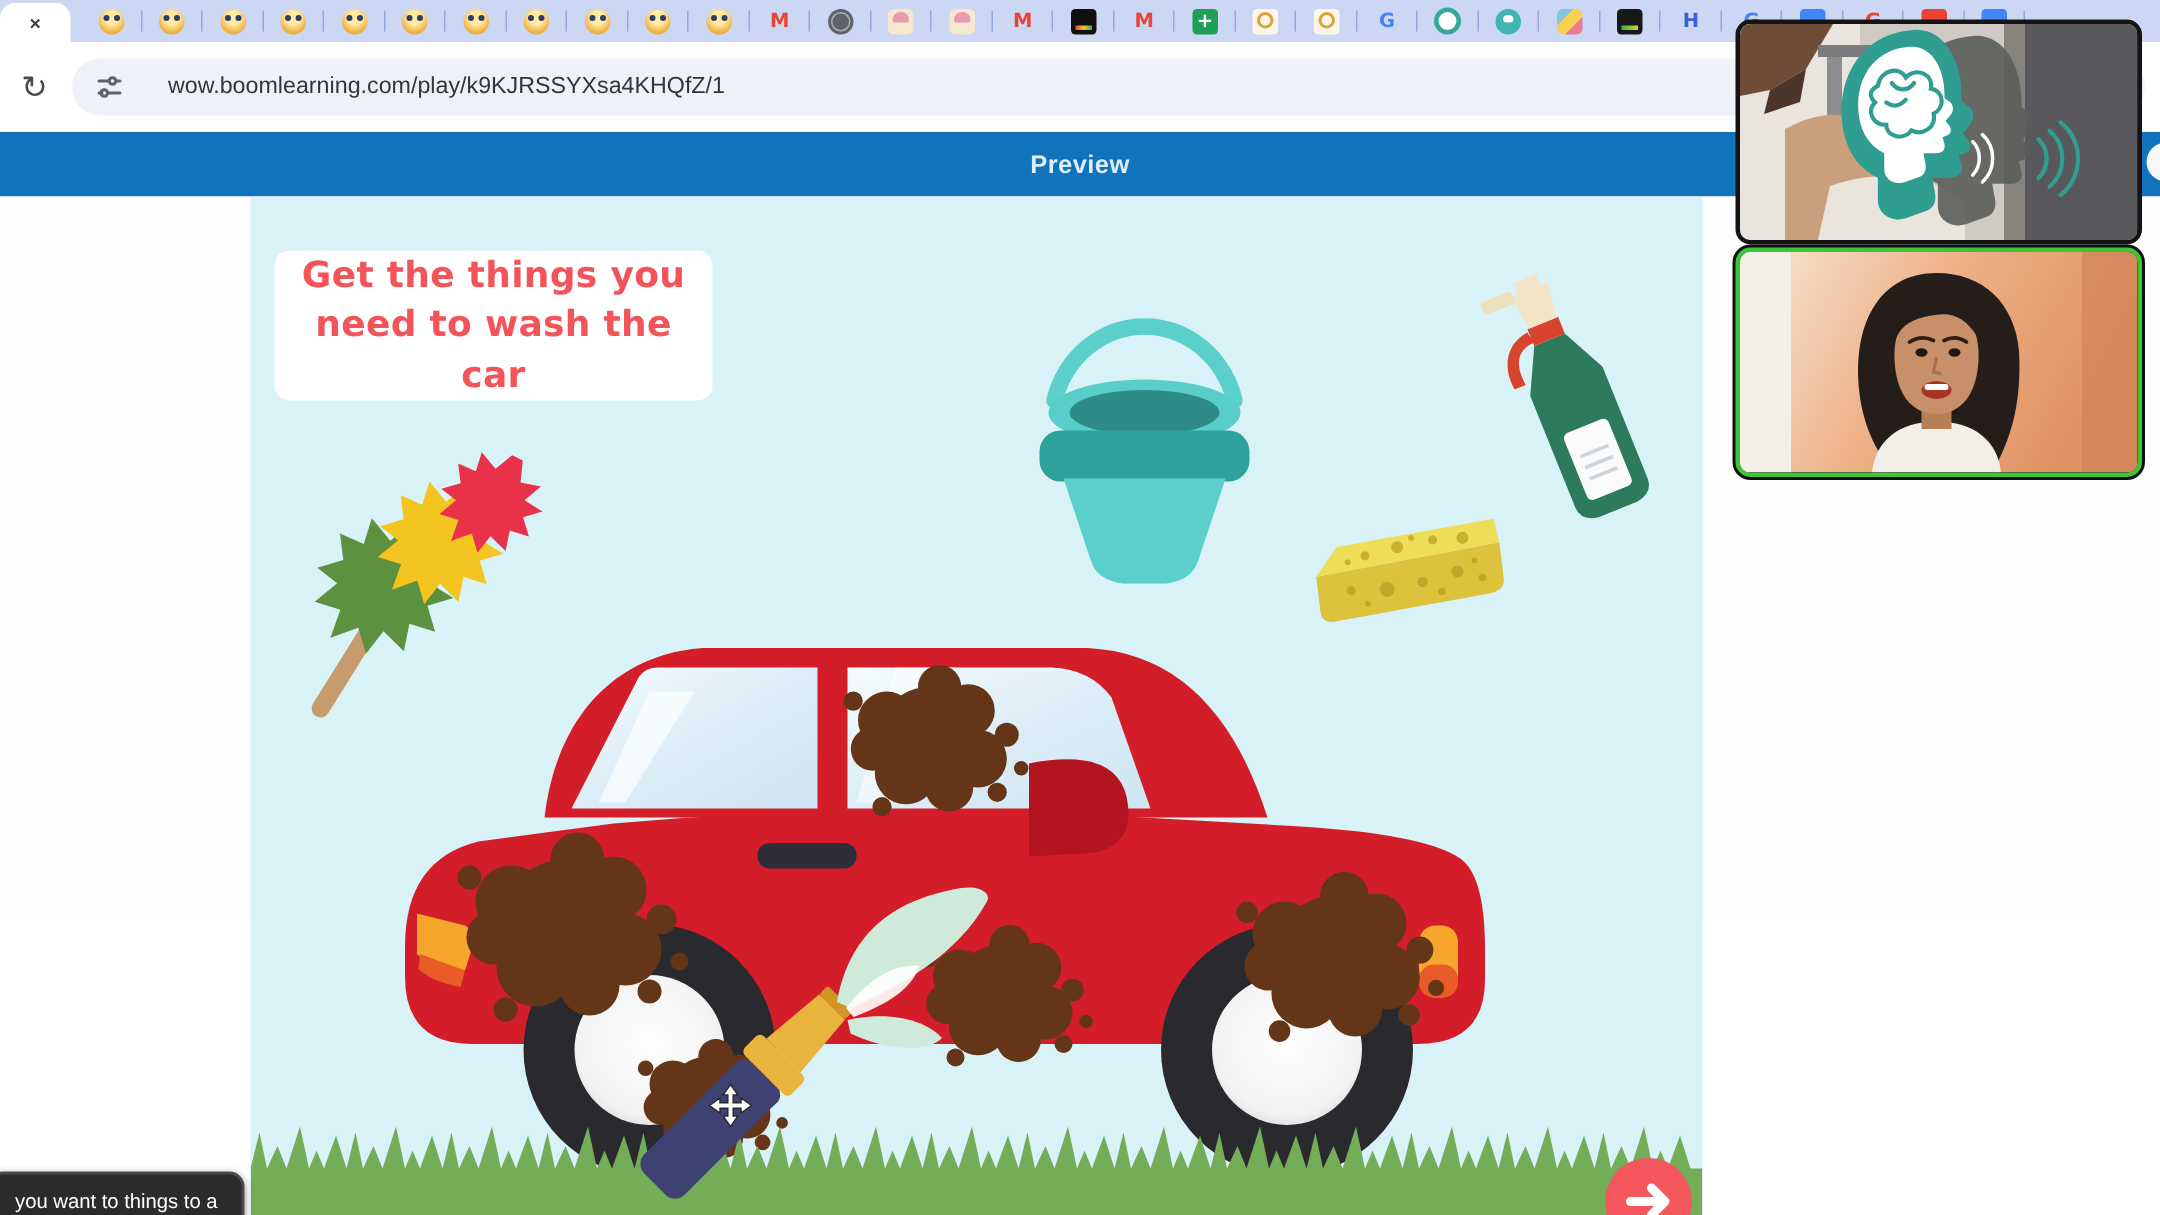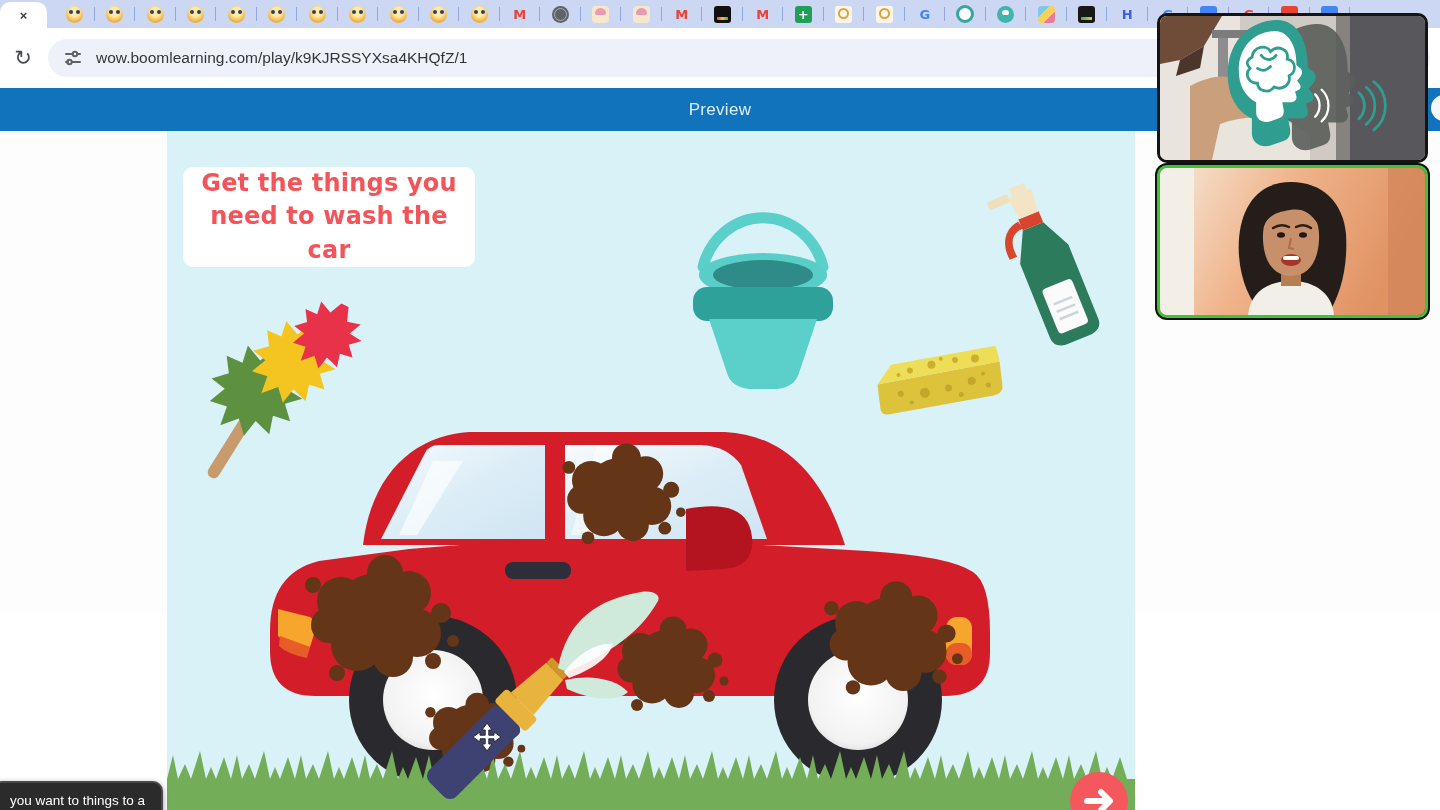--- a/index.html
+++ b/index.html
@@ -44,27 +44,27 @@
   .fav-h{color:#3b5fd9;}
   .fav-blue{background:#4285f4;border-radius:3px;}
   .fav-g-red{color:#ea4335;}
   .fav-red{background:#ea4335;border-radius:3px;}
 
   
   #toolbar{position:absolute;left:0;top:28px;width:1440px;height:60px;background:#ffffff;}
   #reload{position:absolute;left:6px;top:13px;width:34px;height:34px;border-radius:50%;
           display:flex;align-items:center;justify-content:center;font-size:21px;color:#474b4e;}
   #omnibox{position:absolute;left:48px;top:11px;width:1382px;height:38px;background:#eef1fa;
-           border-radius:19px;display:flex;align-items:center;}
+           border-radius:19px;display:flex;align-items:center;gap:16px;}
   #omnibox .tune{margin-left:16px;width:18px;height:18px;flex:0 0 auto;}
   #omnibox .url{margin-left:14px;font-size:15.5px;color:#32363a;}
 
   
   #preview-bar{position:absolute;left:0;top:88px;width:1440px;height:43px;background:#1173bc;
-               display:flex;align-items:center;justify-content:center;}
+               display:flex;align-items:center;justify-content:center;font-weight:bold;}
   #preview-bar .label{color:#ddeefb;font-size:17px;letter-spacing:.3px;}
   #preview-circle{position:absolute;left:1431px;top:95px;width:26px;height:26px;border-radius:50%;background:#f6f8fa;}
 
   
   #content{position:absolute;left:0;top:131px;width:1440px;height:481px;background:#fdfdfd;}
   #game{position:absolute;left:167px;top:0;width:968px;height:679px;background:#d9f2f8;overflow:hidden;}
   #scene{position:absolute;left:0;top:0;}
   #instruction-card{position:absolute;left:16px;top:36px;width:292px;height:100px;background:#ffffff;
                     border-radius:10px;display:flex;align-items:center;justify-content:center;}
   #instruction-card .txt{width:272px;text-align:center;font-family:"DejaVu Sans",sans-serif;

